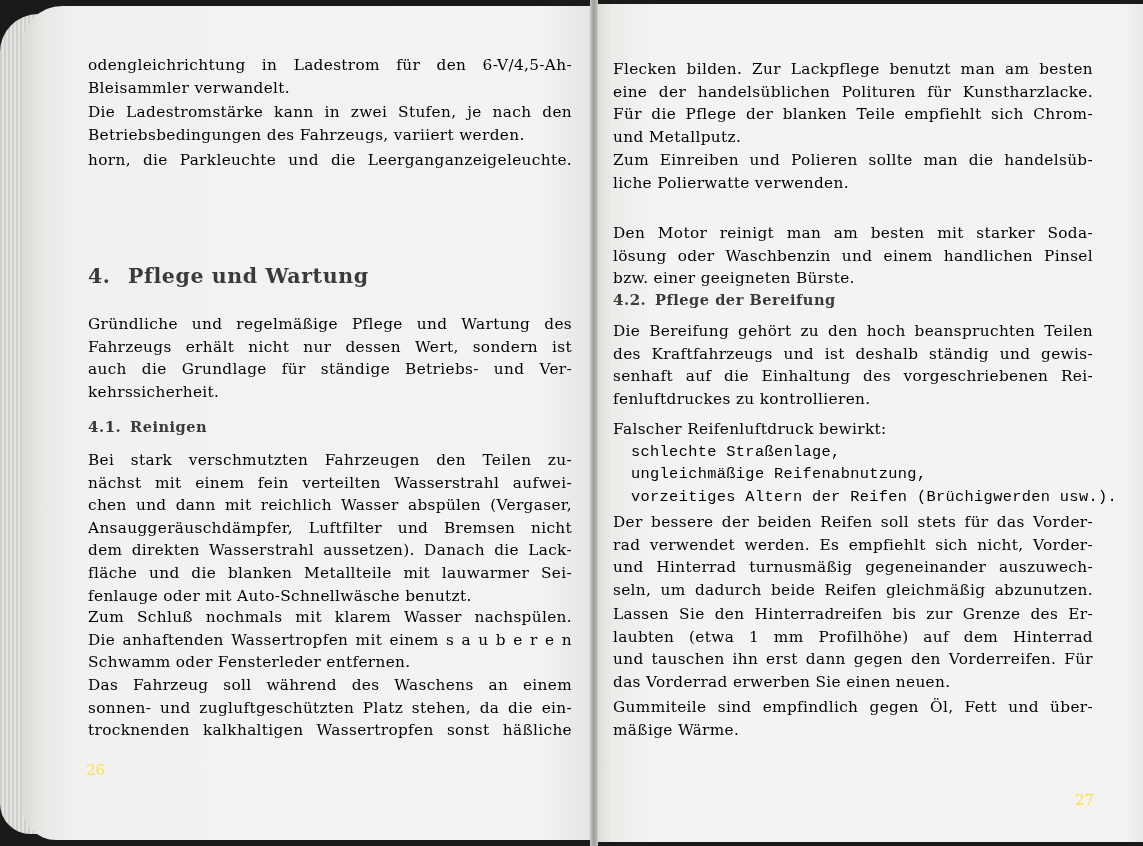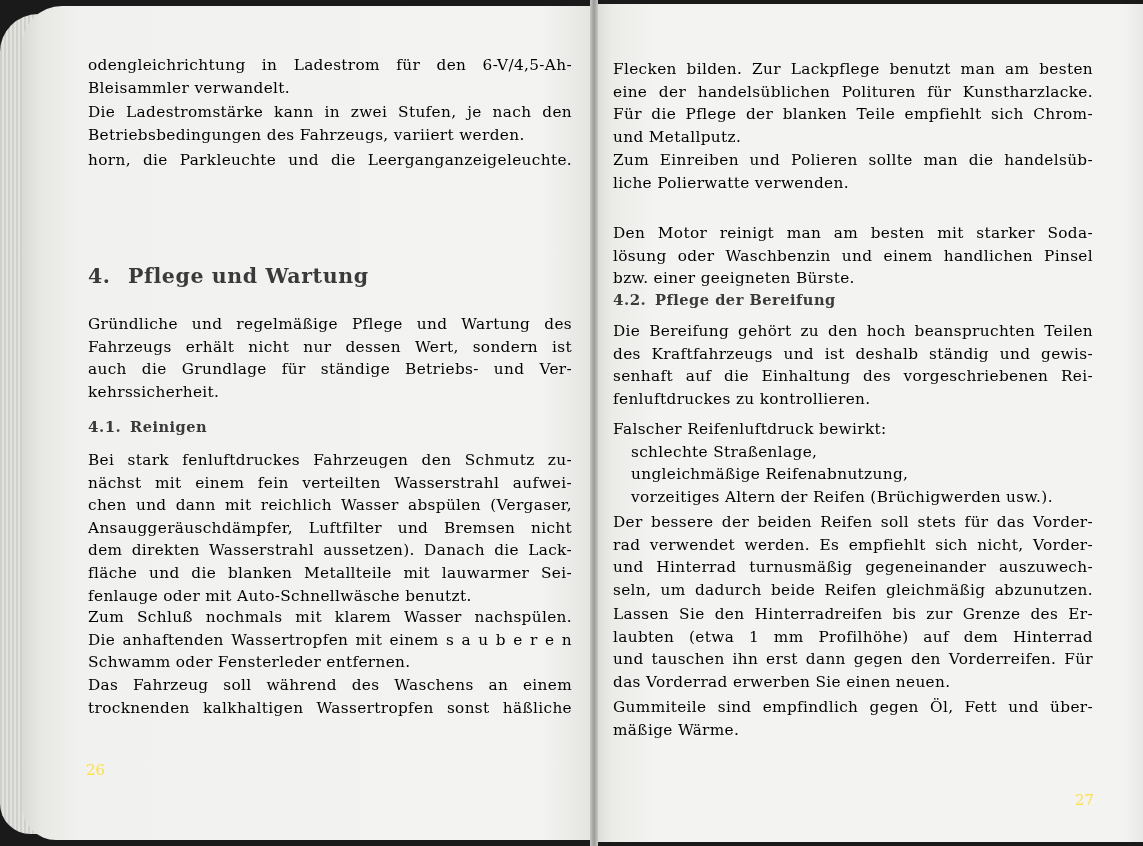--- a/index.html
+++ b/index.html
@@ -38,21 +38,21 @@
   .text-block { position: absolute; font-size: 15.3px; line-height: 22.6px; letter-spacing: 0.35px; }
   .left-col { left: 88px; width: 484px; }
   .right-col { left: 613px; width: 480px; }
   .line { display: block; text-align: justify; text-align-last: justify; white-space: nowrap; }
   .line.last { text-align-last: left; }
   .h1 { position: absolute; left: 88px; top: 264px; font-size: 20.5px; font-weight: bold; color: #3a3a3a; letter-spacing: 0.6px; }
   .h1 .num { display: inline-block; width: 40px; }
   .h2 { position: absolute; font-size: 14.6px; font-weight: bold; color: #3a3a3a; letter-spacing: 0.5px; }
   .h2 .num { display: inline-block; width: 42px; font-size: 15px; }
   .pnum { position: absolute; font-size: 15px; color: #fde047; }
-  .indent { padding-left: 18px; }
+  .indent { padding-left: 18px; font-family: Liberation Mono, monospace; }
 </style>
 </head>
 <body>
 
 <div class="spread">
   <div class="page-edges"></div>
 
   <div class="page page-left"></div>
   <div class="page page-right"></div>
   <div class="gutter"></div>
@@ -78,37 +78,38 @@
     <span class="line">Fahrzeugs erhält nicht nur dessen Wert, sondern ist</span>
     <span class="line">auch die Grundlage für ständige Betriebs- und Ver-</span>
     <span class="line last">kehrssicherheit.</span>
   </div>
 
   <div class="h2" style="left:88px; top:418px;">
     <span class="num">4.1.</span><span>Reinigen</span>
   </div>
 
   <div class="text-block left-col" style="top:449px;">
-    <span class="line">Bei stark fenluftdruckes Fahrzeugen den Schmutz zu-</span>
+    <span class="line">Bei stark verschmutzten Fahrzeugen den Teilen zu-</span>
     <span class="line">nächst mit einem fein verteilten Wasserstrahl aufwei-</span>
     <span class="line">chen und dann mit reichlich Wasser abspülen (Vergaser,</span>
     <span class="line">Ansauggeräuschdämpfer, Luftfilter und Bremsen nicht</span>
     <span class="line">dem direkten Wasserstrahl aussetzen). Danach die Lack-</span>
     <span class="line">fläche und die blanken Metallteile mit lauwarmer Sei-</span>
     <span class="line last">fenlauge oder mit Auto-Schnellwäsche benutzt.</span>
   </div>
 
   <div class="text-block left-col" style="top:606px;">
     <span class="line">Zum Schluß nochmals mit klarem Wasser nachspülen.</span>
     <span class="line">Die anhaftenden Wassertropfen mit einem s a u b e r e n</span>
     <span class="line last">Schwamm oder Fensterleder entfernen.</span>
   </div>
 
   <div class="text-block left-col" style="top:674px;">
     <span class="line">Das Fahrzeug soll während des Waschens an einem</span>
+    <span class="line">sonnen- und zugluftgeschützten Platz stehen, da die ein-</span>
     <span class="line">trocknenden kalkhaltigen Wassertropfen sonst häßliche</span>
   </div>
 
   <div class="pnum" style="left:86px; top:761px;">26</div>
 
   <div class="text-block right-col" style="top:58px;">
     <span class="line">Flecken bilden. Zur Lackpflege benutzt man am besten</span>
     <span class="line">eine der handelsüblichen Polituren für Kunstharzlacke.</span>
     <span class="line">Für die Pflege der blanken Teile empfiehlt sich Chrom-</span>
     <span class="line last">und Metallputz.</span>

